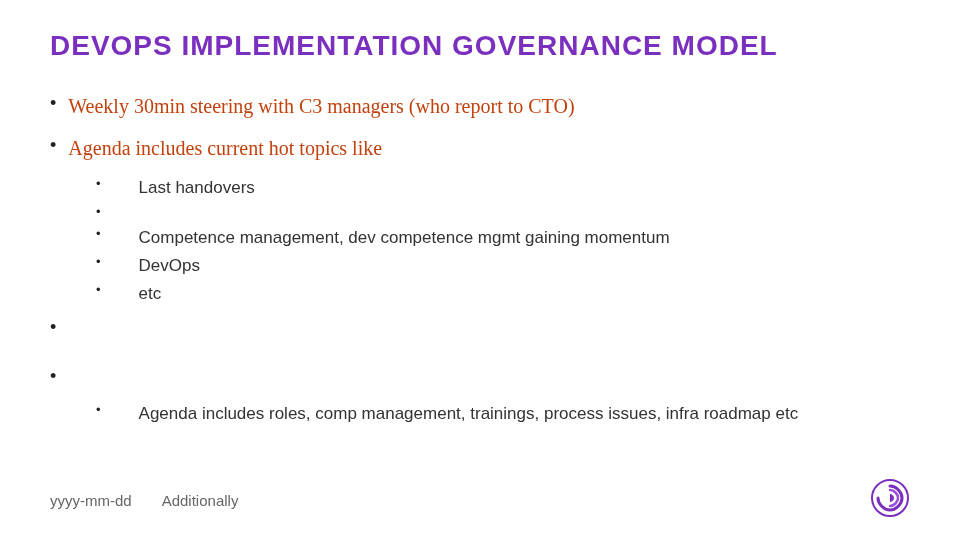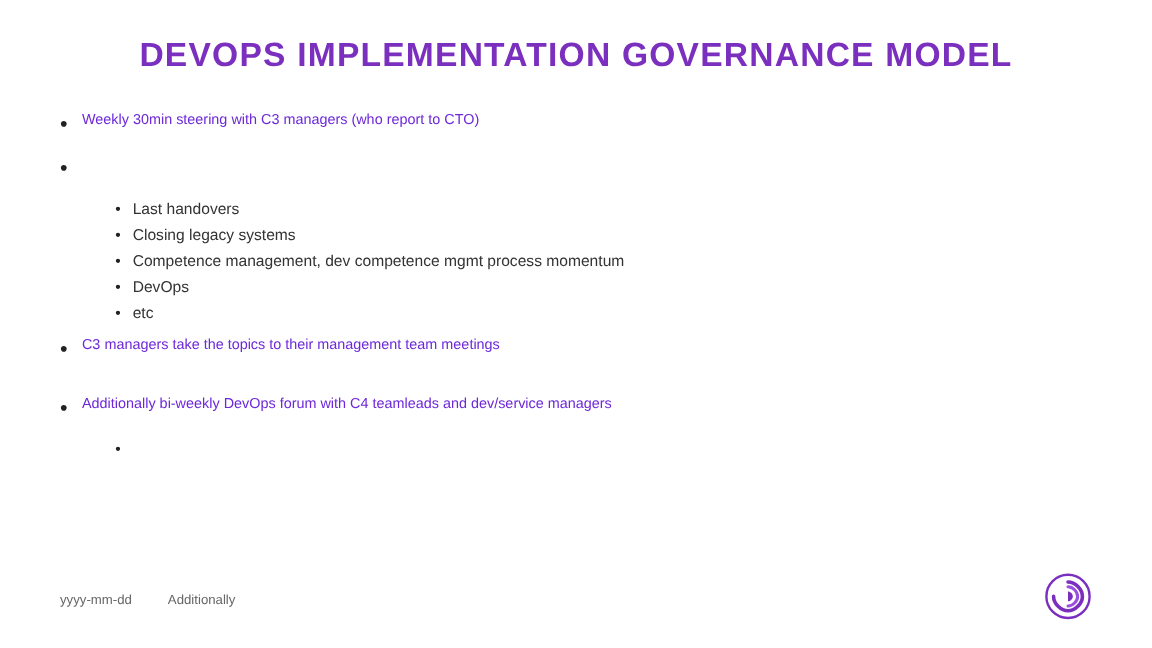--- a/index.html
+++ b/index.html
@@ -15,21 +15,20 @@
       font-family: Arial, Helvetica, sans-serif;
       overflow: hidden;
       position: relative;
     }
 
     .slide {
       width: 960px;
       height: 540px;
       padding: 30px 50px 30px 50px;
       position: relative;
-      text-align: center;
     }
 
     .title {
       font-size: 28px;
       font-weight: 900;
       color: #7b2fbe;
       letter-spacing: 1px;
       text-transform: uppercase;
       margin-bottom: 28px;
     }
@@ -47,22 +46,23 @@
     }
 
     .bullet-main .dot {
       margin-right: 12px;
       font-size: 18px;
       line-height: 1.5;
       color: #222;
     }
 
     .bullet-main .text {
-      font-size: 12px;
-      color: #6d28d9;
+      font-size: 20px;
+      color: #c2410c;
+      font-family: Liberation Serif, serif;
     }
 
     .sub-bullets {
       margin-left: 46px;
       margin-top: 2px;
       margin-bottom: 6px;
     }
 
     .sub-bullet {
       display: flex;
@@ -71,39 +71,40 @@
     }
 
     .sub-bullet .dot {
       margin-right: 10px;
       font-size: 13px;
       line-height: 1.6;
       color: #222;
     }
 
     .sub-bullet .text {
-      font-size: 13px;
+      font-size: 17px;
       color: #333;
       line-height: 1.6;
+      margin-left: 28px;
     }
 
     .footer {
       position: absolute;
       bottom: 18px;
       left: 50px;
       right: 50px;
       display: flex;
       align-items: center;
       justify-content: space-between;
     }
 
     .footer-left {
       display: flex;
       gap: 30px;
-      font-size: 11px;
+      font-size: 15px;
       color: #666;
     }
 
     .footer-logo {
       width: 40px;
       height: 40px;
     }
 
     
   </style>
@@ -116,60 +117,59 @@
 
   <div class="content">
 
     <div class="bullet-main">
       <span class="dot">•</span>
       <span class="text">Weekly 30min steering with C3 managers (who report to CTO)</span>
     </div>
 
     <div class="bullet-main">
       <span class="dot">•</span>
+      <span class="text">Agenda includes current hot topics like</span>
     </div>
 
     <div class="sub-bullets">
       <div class="sub-bullet">
         <span class="dot">•</span>
         <span class="text">Last handovers</span>
       </div>
       <div class="sub-bullet">
         <span class="dot">•</span>
-        <span class="text">Closing legacy systems</span>
       </div>
       <div class="sub-bullet">
         <span class="dot">•</span>
-        <span class="text">Competence management, dev competence mgmt process momentum</span>
+        <span class="text">Competence management, dev competence mgmt gaining momentum</span>
       </div>
       <div class="sub-bullet">
         <span class="dot">•</span>
         <span class="text">DevOps</span>
       </div>
       <div class="sub-bullet">
         <span class="dot">•</span>
         <span class="text">etc</span>
       </div>
     </div>
 
     <div class="bullet-main">
       <span class="dot">•</span>
-      <span class="text">C3 managers take the topics to their management team meetings</span>
     </div>
 
     <div style="height: 12px;"></div>
 
     <div class="bullet-main">
       <span class="dot">•</span>
-      <span class="text">Additionally bi-weekly DevOps forum with C4 teamleads and dev/service managers</span>
     </div>
 
     <div class="sub-bullets">
       <div class="sub-bullet">
         <span class="dot">•</span>
+        <span class="text">Agenda includes roles, comp management, trainings, process issues, infra roadmap etc</span>
       </div>
     </div>
 
   </div>
 
   <div class="footer">
     <div class="footer-left">
       <span>yyyy-mm-dd</span>
       <span>Additionally</span>
     </div>

